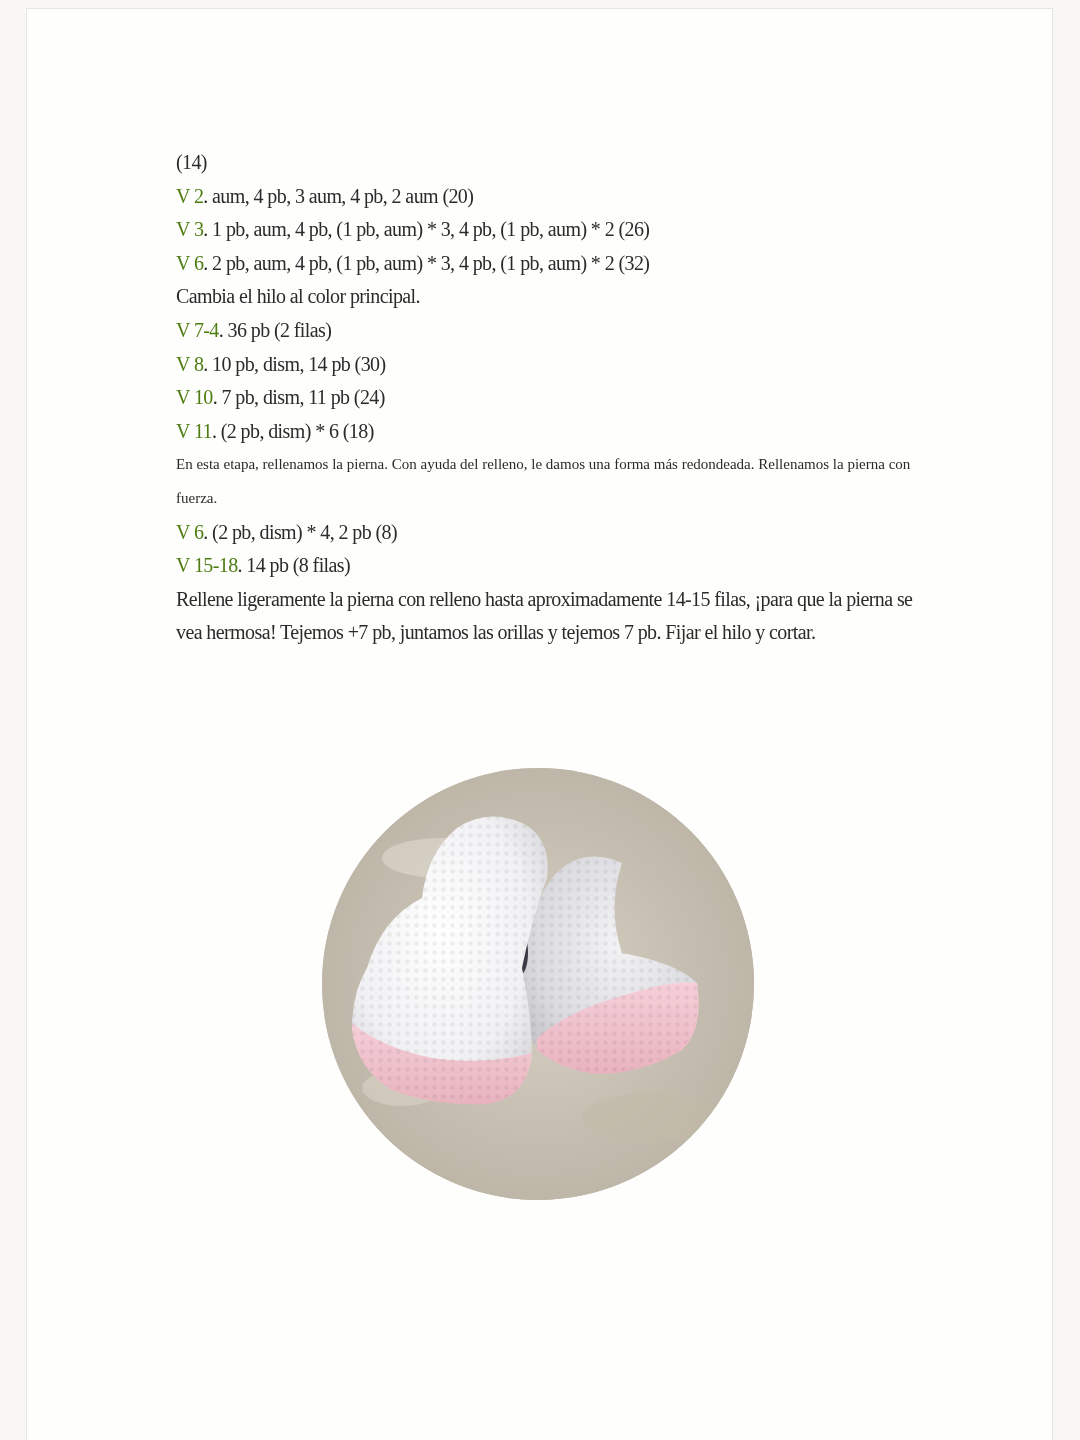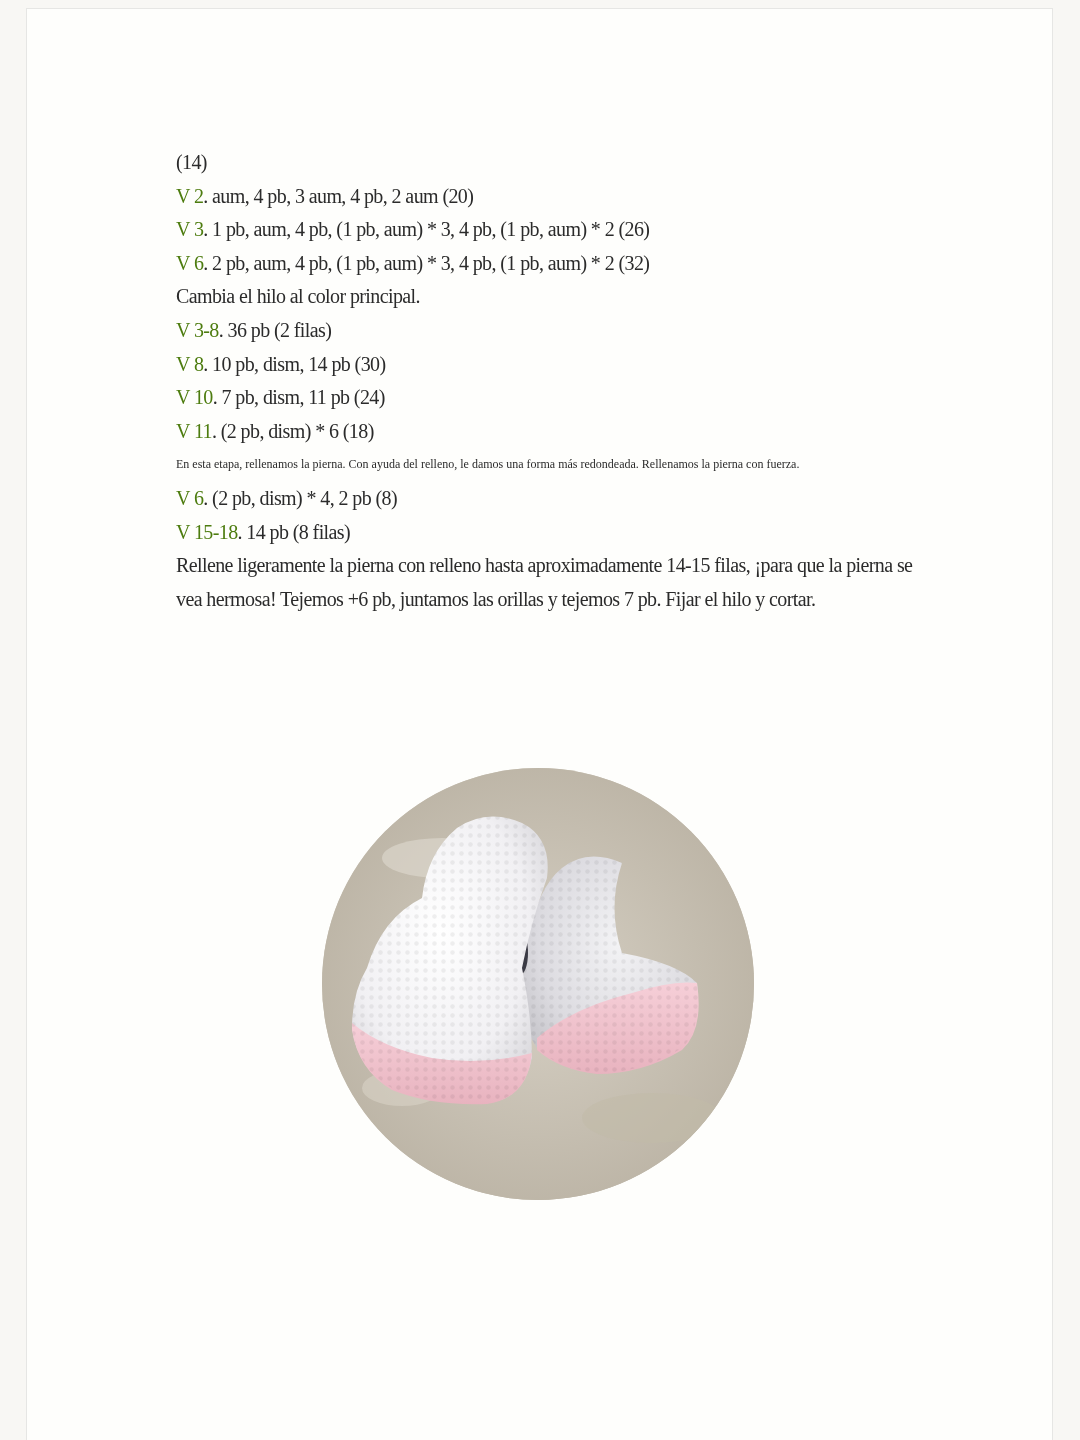--- a/index.html
+++ b/index.html
@@ -17,46 +17,46 @@
   }
   .content {
     position: absolute; left: 149px; top: 137px; width: 760px;
     color: #2b2b2b;
     font-size: 20px;
     letter-spacing: -0.6px;
   }
   .line { height: 33.6px; line-height: 33.6px; white-space: nowrap; }
   .rnd { color: #4d7c0f; }
   .para { line-height: 33.6px; white-space: normal; }
-  .para.small { font-size: 12px; letter-spacing: 0; }
+  .para.small { font-size: 15px; letter-spacing: 0; }
   .photo {
     position: absolute; left: 322px; top: 768px; width: 432px; height: 432px;
     border-radius: 50%; overflow: hidden;
     background: radial-gradient(circle at 40% 35%, #d9d4c9 0%, #cbc4b6 45%, #bdb5a6 80%, #b3ab9b 100%);
   }
   .photo svg { width: 100%; height: 100%; display: block; }
 </style>
 </head>
 <body>
 
 <div class="page">
   <div class="content">
     <div class="line"><span>(14)</span></div>
     <div class="line"><span class="rnd">V 2</span><span>. aum, 4 pb, 3 aum, 4 pb, 2 aum (20)</span></div>
     <div class="line"><span class="rnd">V 3</span><span>. 1 pb, aum, 4 pb, (1 pb, aum) * 3, 4 pb, (1 pb, aum) * 2 (26)</span></div>
     <div class="line"><span class="rnd">V 6</span><span>. 2 pb, aum, 4 pb, (1 pb, aum) * 3, 4 pb, (1 pb, aum) * 2 (32)</span></div>
     <div class="line"><span>Cambia el hilo al color principal.</span></div>
-    <div class="line"><span class="rnd">V 3-8</span><span>. 36 pb (2 filas)</span></div>
+    <div class="line"><span class="rnd">V 7-4</span><span>. 36 pb (2 filas)</span></div>
     <div class="line"><span class="rnd">V 8</span><span>. 10 pb, dism, 14 pb (30)</span></div>
     <div class="line"><span class="rnd">V 10</span><span>. 7 pb, dism, 11 pb (24)</span></div>
     <div class="line"><span class="rnd">V 11</span><span>. (2 pb, dism) * 6 (18)</span></div>
     <div class="para small">En esta etapa, rellenamos la pierna. Con ayuda del relleno, le damos una forma más redondeada. Rellenamos la pierna con fuerza.</div>
     <div class="line"><span class="rnd">V 6</span><span>. (2 pb, dism) * 4, 2 pb (8)</span></div>
     <div class="line"><span class="rnd">V 15-18</span><span>. 14 pb (8 filas)</span></div>
-    <div class="para">Rellene ligeramente la pierna con relleno hasta aproximadamente 14-15 filas, ¡para que la pierna se vea hermosa! Tejemos +6 pb, juntamos las orillas y tejemos 7 pb. Fijar el hilo y cortar.</div>
+    <div class="para">Rellene ligeramente la pierna con relleno hasta aproximadamente 14-15 filas, ¡para que la pierna se vea hermosa! Tejemos +7 pb, juntamos las orillas y tejemos 7 pb. Fijar el hilo y cortar.</div>
   </div>
 </div>
 
 <div class="photo">
   <svg viewBox="0 0 432 432">
     <defs>
       <radialGradient id="wg" cx="45%" cy="40%" r="65%">
         <stop offset="0%" stop-color="#ffffff"></stop>
         <stop offset="70%" stop-color="#f1f0f3"></stop>
         <stop offset="100%" stop-color="#d9d8dc"></stop>

